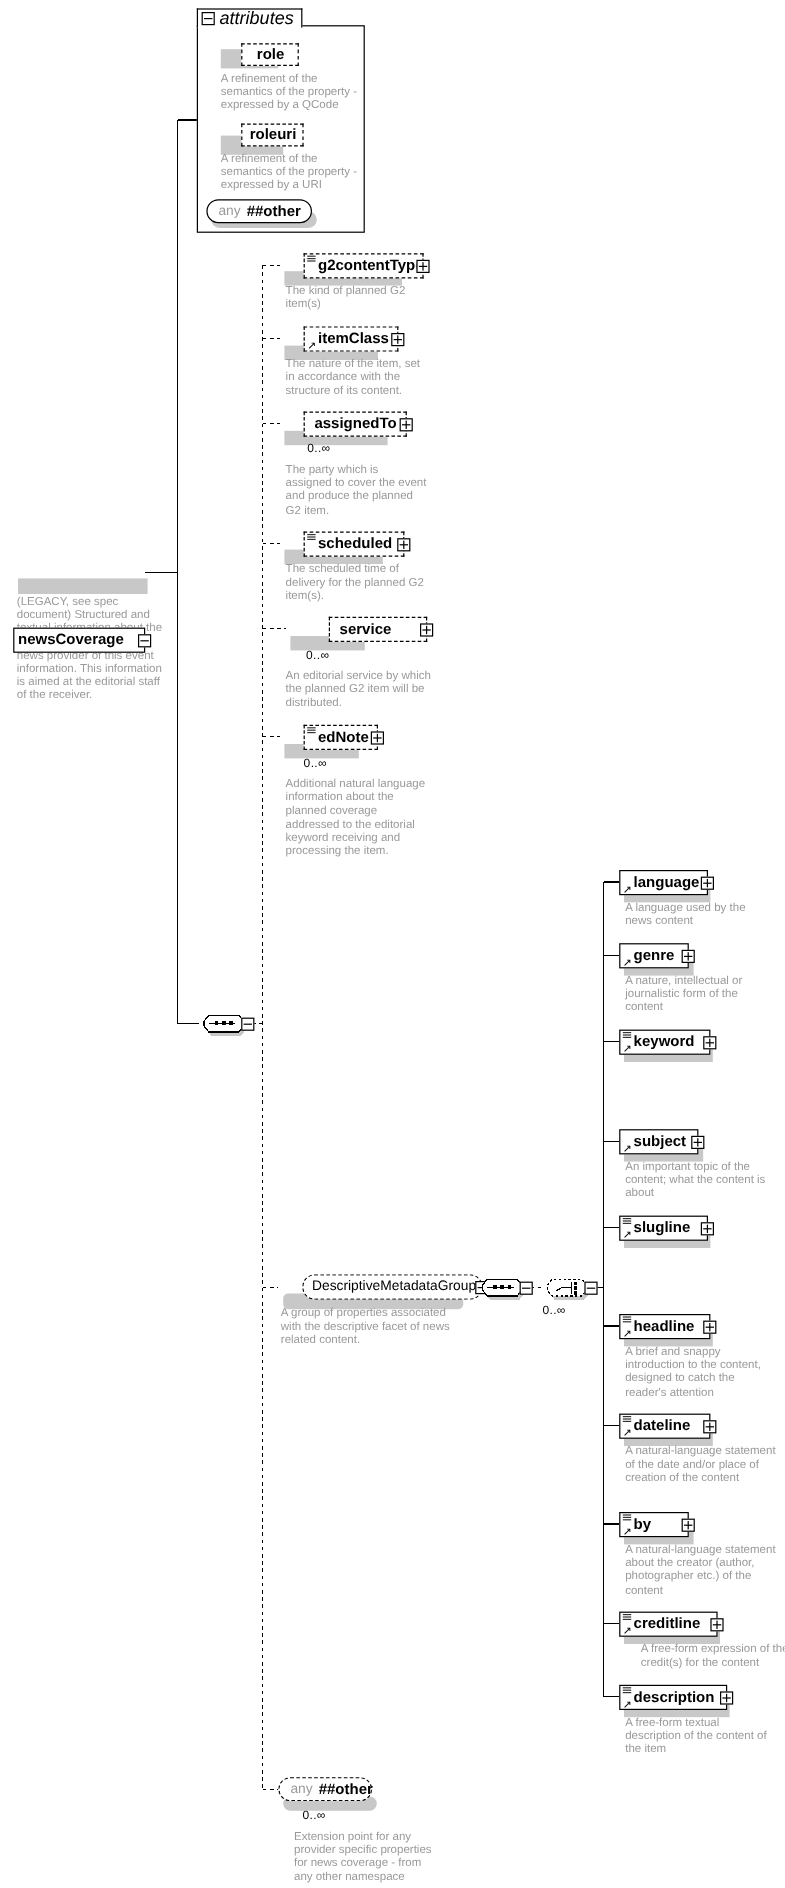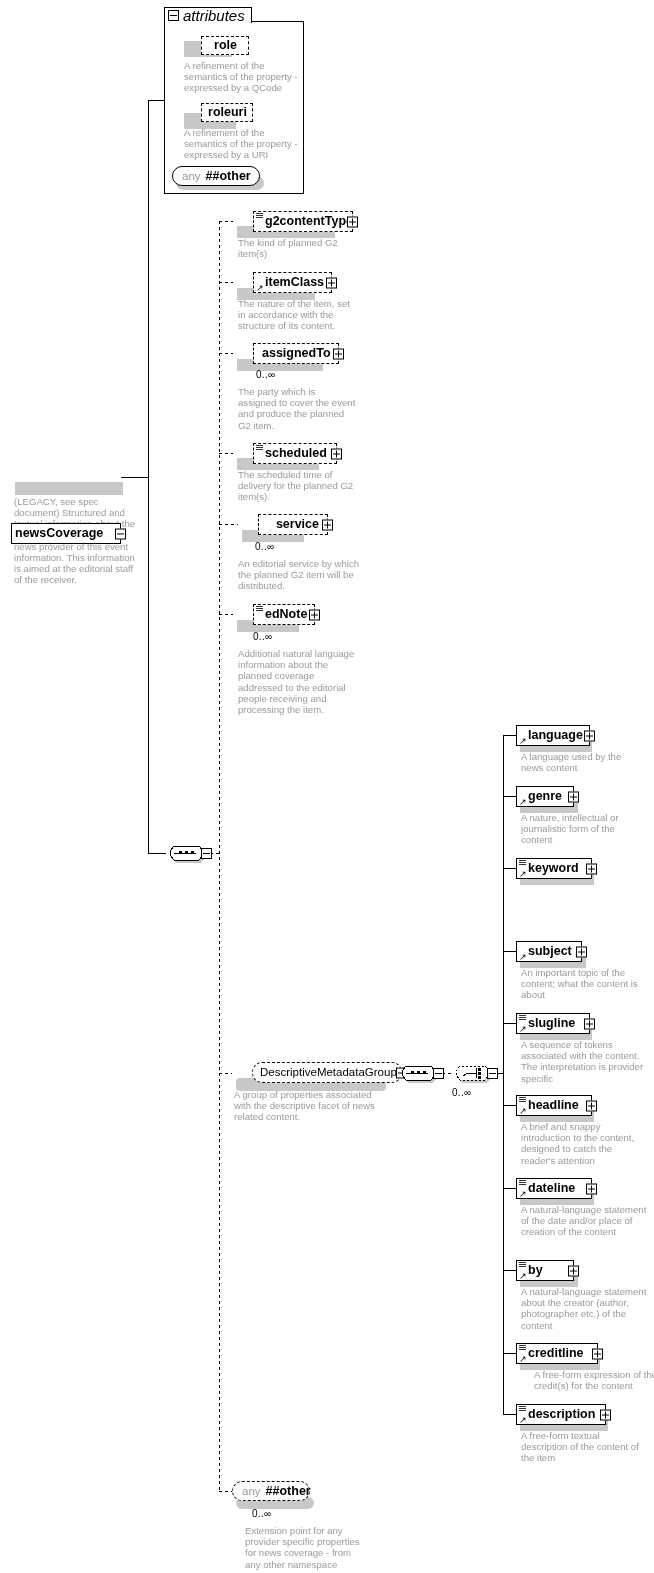--- a/index.html
+++ b/index.html
@@ -305,39 +305,39 @@
         <i></i>
         <i></i>
         <i></i>
       </span>
     <span class="lbl">scheduled</span>
     <span class="expander plus onedge"></span>
   </div>
   <div class="desc" style="left:238px; top:469px; width:118px;">The scheduled time of delivery for the planned G2 item(s).</div>
 
   <div class="shadow" style="left:242px; top:530px; width:62px; height:12px;"></div>
-  <div class="node dashed" style="left:238px; top:514px; width:70px; padding-left:8px; padding-right:8px;justify-content:flex-end;">
+  <div class="node dashed" style="left:254px; top:514px; width:82px; padding-left:8px; padding-right:8px;">
     <span class="lbl">service</span>
     <span class="expander plus onedge"></span>
   </div>
   <div class="card" style="left:255px; top:541px;">0..∞</div>
   <div class="desc" style="left:238px; top:558px; width:122px;">An editorial service by which the planned G2 item will be distributed.</div>
 
   <div class="shadow" style="left:237px; top:620px; width:62px; height:12px;"></div>
   <div class="node dashed" style="left:233px; top:604px; width:62px; padding-left:11px; padding-right:8px;">
     <span class="glyph-lines">
         <i></i>
         <i></i>
         <i></i>
       </span>
     <span class="lbl">edNote</span>
     <span class="expander plus onedge"></span>
   </div>
   <div class="card" style="left:253px; top:631px;">0..∞</div>
-  <div class="desc" style="left:238px; top:648px; width:122px;">Additional natural language information about the planned coverage addressed to the editorial people receiving and processing the item.</div>
+  <div class="desc" style="left:238px; top:648px; width:122px;">Additional natural language information about the planned coverage addressed to the editorial keyword receiving and processing the item.</div>
 
   <div class="compositor" style="left:166px; top:842px; width:46px; height:24px;">
     <svg width="46" height="24" viewBox="0 0 46 24" shape-rendering="crispEdges">
       <polygon points="4,9 8,4 33,4 37,9 37,13 33,18 8,18 4,13" fill="#c8c8c8" stroke="none" transform="translate(2,3)"></polygon>
       <polygon points="4,9 8,4 33,4 37,9 37,13 33,18 8,18 4,13" fill="#fff" stroke="#000" stroke-width="1"></polygon>
       <line x1="8" y1="11" x2="30" y2="11" stroke="#000" stroke-width="1"></line>
       <rect x="13" y="9" width="3" height="3" fill="#000"></rect>
       <rect x="19" y="9" width="3" height="3" fill="#000"></rect>
       <rect x="25" y="9" width="3" height="3" fill="#000"></rect>
     </svg>
@@ -417,21 +417,20 @@
   <div class="node solid" style="left:516px; top:1013px; width:74px; padding-left:11px; padding-right:8px;">
     <span class="glyph-lines">
         <i></i>
         <i></i>
         <i></i>
       </span>
     <span class="glyph-arrow">↗</span>
     <span class="lbl">slugline</span>
     <span class="expander plus onedge"></span>
   </div>
-  <div class="desc" style="left:521px; top:1039px; width:128px;">A sequence of tokens associated with the content. The interpretation is provider specific</div>
 
   <div class="shadow" style="left:520px; top:1110px; width:74px; height:12px;"></div>
   <div class="node solid" style="left:516px; top:1095px; width:76px; padding-left:11px; padding-right:8px;">
     <span class="glyph-lines">
         <i></i>
         <i></i>
         <i></i>
       </span>
     <span class="glyph-arrow">↗</span>
     <span class="lbl">headline</span>

